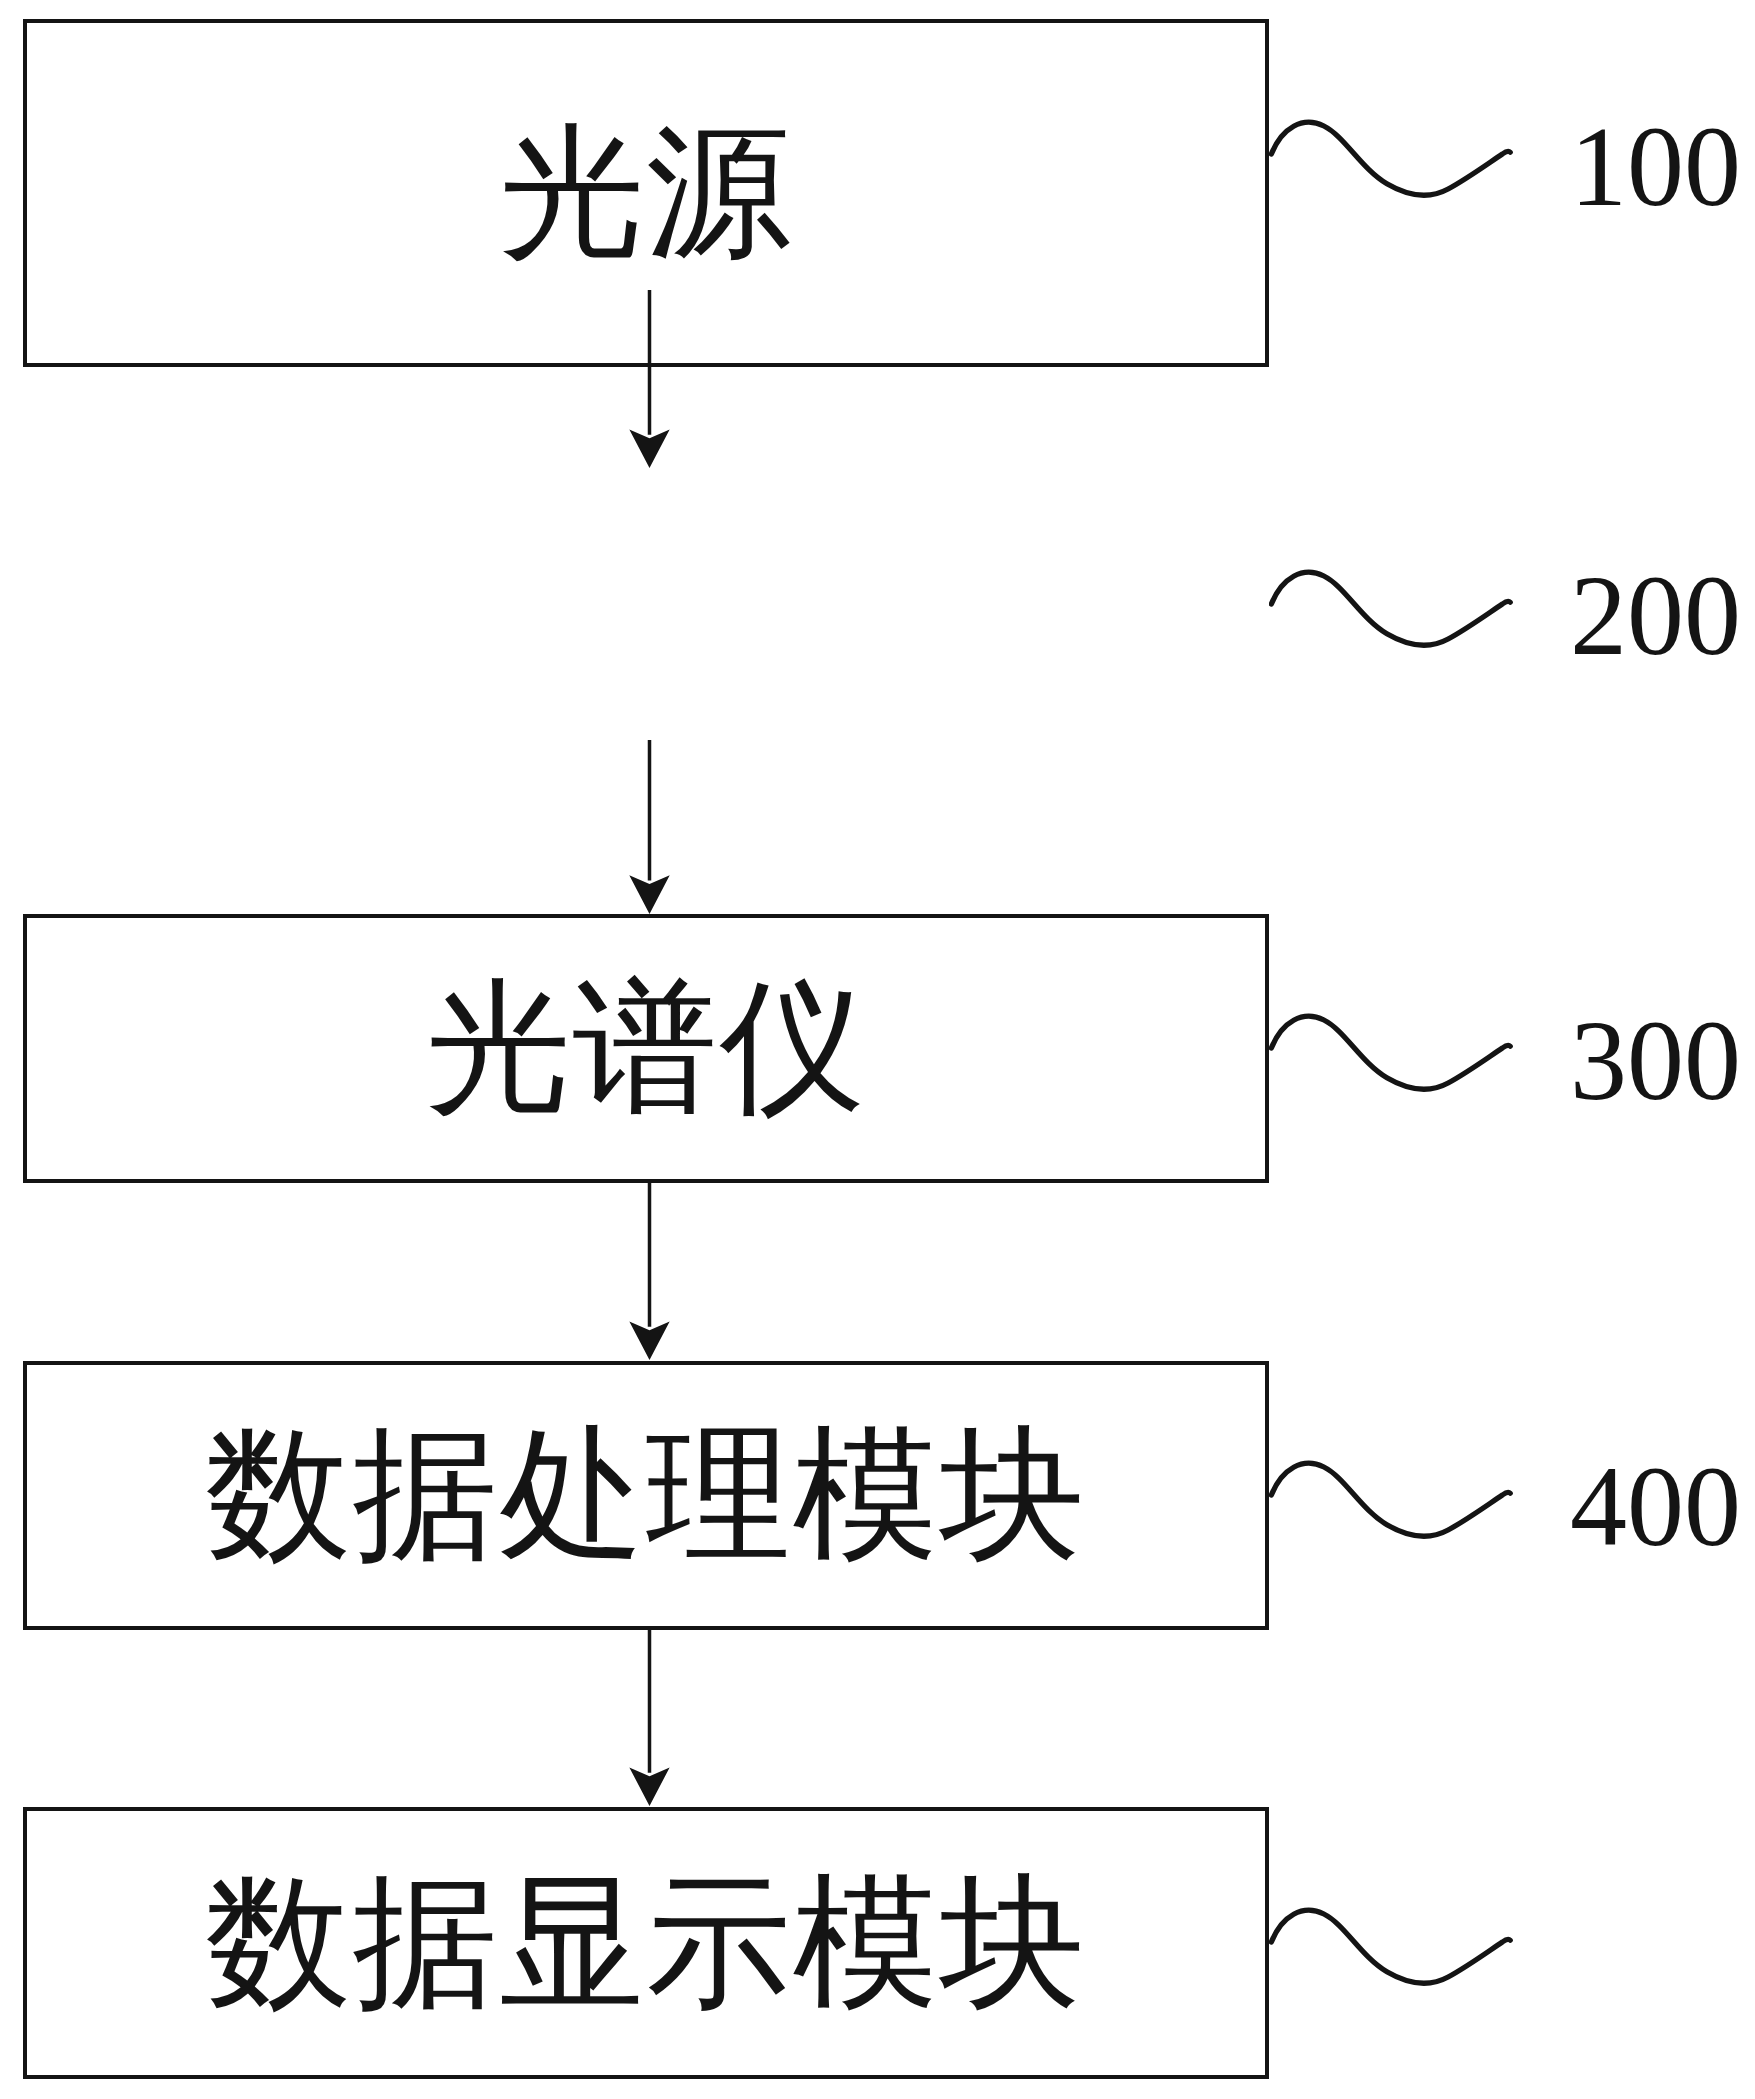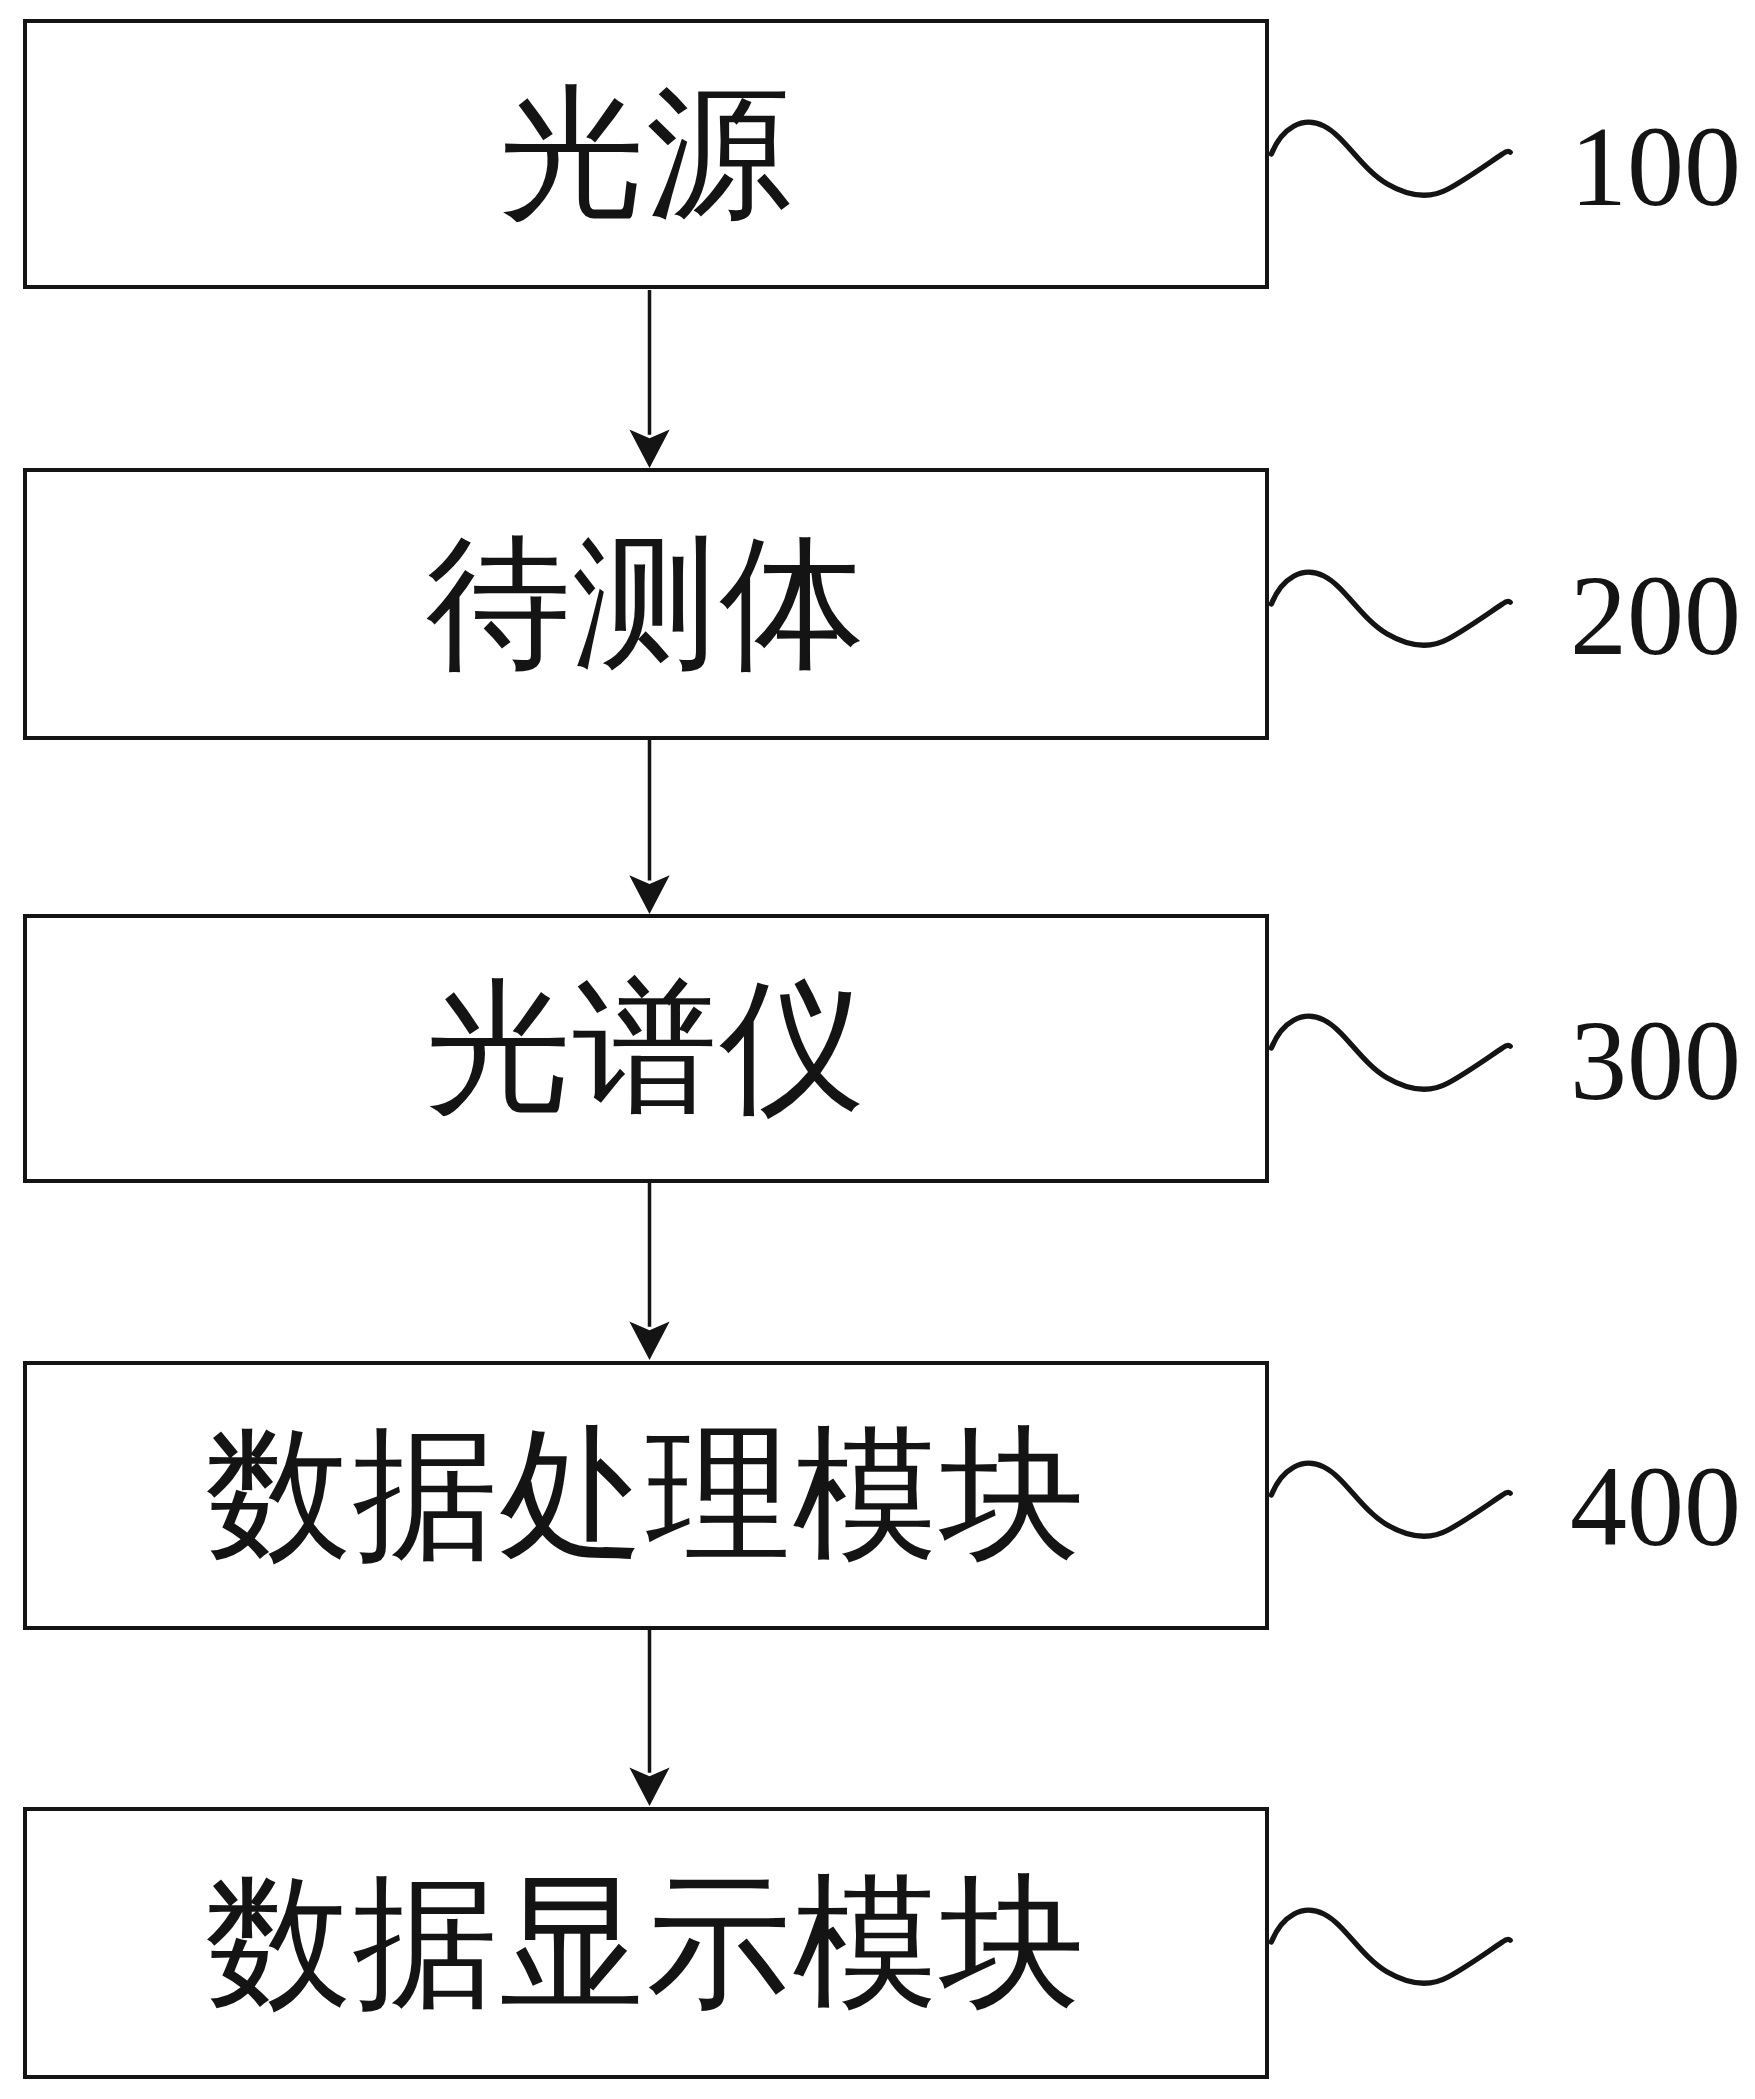--- a/index.html
+++ b/index.html
@@ -55,36 +55,33 @@
     text-align:left;
     white-space:nowrap;
     margin-top:12px;
   }
 </style>
 </head>
 <body>
 
 <div class="page">
 
-  <div class="fbox" style="top:19.3px;height:270px;">
+  <div class="fbox" style="top:19.3px;height:348px;">
     <span class="fbox-label">光源</span>
   </div>
   <svg class="squiggle" style="top:119px;" viewBox="0 0 290 120">
     <path d="M 2,40 C 14,10 38,-4 62,8 C 86,20 104,56 134,74 C 158,88 182,92 204,80 C 226,68 248,52 266,40 C 270,37 273,36 275,38" fill="none" stroke="var(--ink)" stroke-width="6" stroke-linecap="round"></path>
   </svg>
   <div class="refnum" style="top:93px;">100</div>
 
   <svg class="connector" style="top:290px;height:178px;" viewBox="0 0 60 203">
     <line x1="30" y1="0" x2="30" y2="165" stroke="var(--ink)" stroke-width="4"></line>
     <polygon points="7,159 30,169 53,159 30,203" fill="var(--ink)"></polygon>
   </svg>
 
-  <div class="fbox" style="top:468px;height:272px;">
-    <span class="fbox-label">待测体</span>
-  </div>
   <svg class="squiggle" style="top:569px;" viewBox="0 0 290 120">
     <path d="M 2,40 C 14,10 38,-4 62,8 C 86,20 104,56 134,74 C 158,88 182,92 204,80 C 226,68 248,52 266,40 C 270,37 273,36 275,38" fill="none" stroke="var(--ink)" stroke-width="6" stroke-linecap="round"></path>
   </svg>
   <div class="refnum" style="top:542px;">200</div>
 
   <svg class="connector" style="top:740px;height:174px;" viewBox="0 0 60 198">
     <line x1="30" y1="0" x2="30" y2="160" stroke="var(--ink)" stroke-width="4"></line>
     <polygon points="7,154 30,164 53,154 30,198" fill="var(--ink)"></polygon>
   </svg>
 

